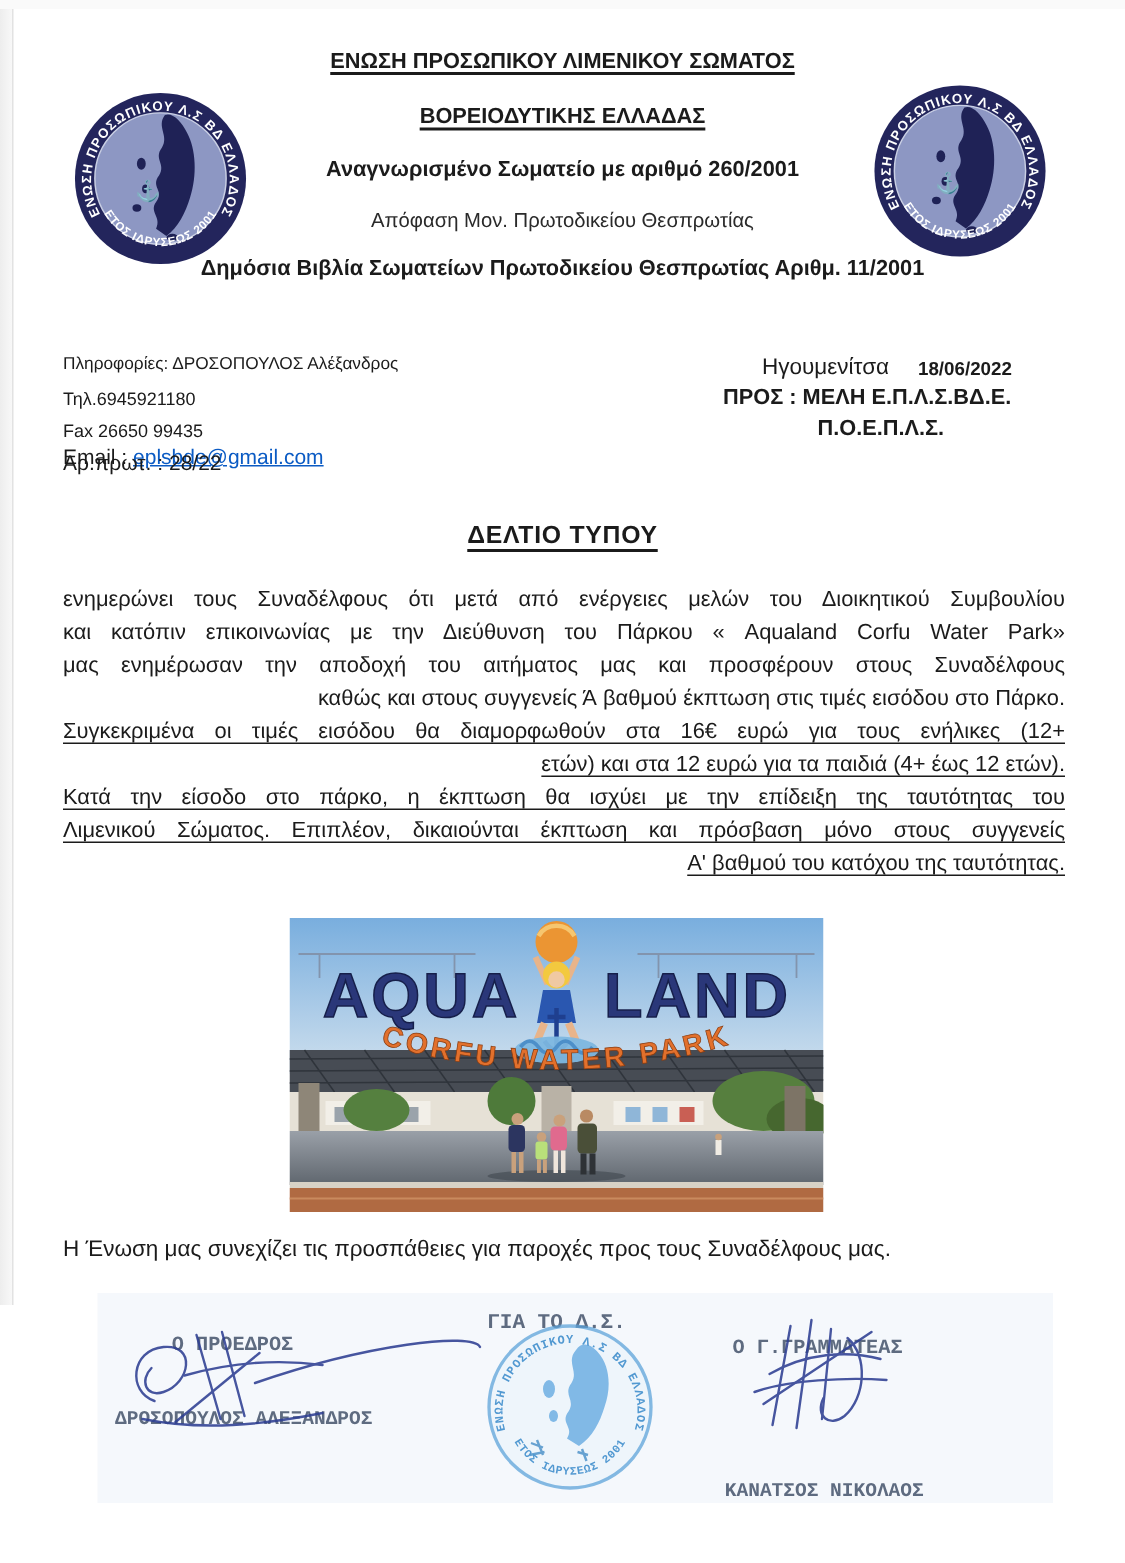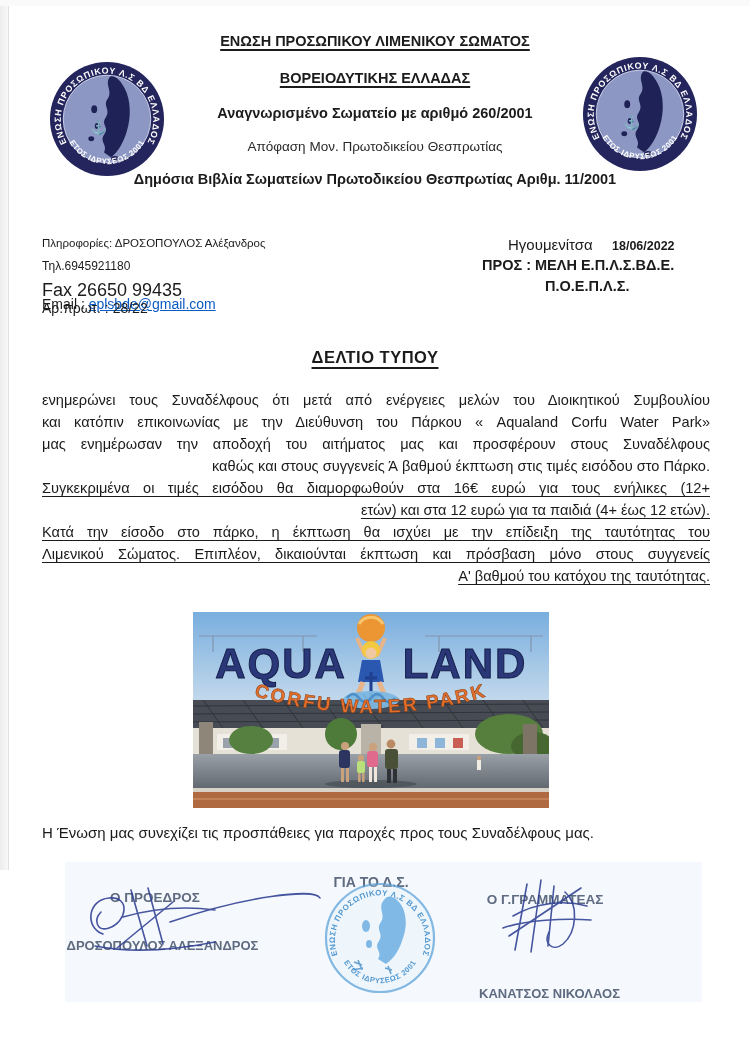--- a/index.html
+++ b/index.html
@@ -17,21 +17,21 @@
   .hdr-u{text-decoration:underline;text-underline-offset:3px;text-decoration-thickness:1.5px;}
   .hdr-r{font-size:13.5px;color:#2a2a2a;}
   .logo{position:absolute;width:118px;height:118px;}
   .logo.left{left:48px;top:60px;}
   .logo.right{left:581px;top:55px;}
 
   
   .c-line{position:absolute;left:42px;white-space:nowrap;}
   .c-info{top:237px;font-size:11.5px;}
   .c-tel{top:259px;font-size:12px;}
-  .c-fax{top:280px;font-size:18px;}
+  .c-fax{top:280px;font-size:12px;}
   .c-email{top:296px;font-size:14px;}
   .c-email a{color:#0b5bc4;text-decoration:underline;}
   .c-prot{top:300px;font-size:14px;}
   .r-city{position:absolute;left:508px;top:236px;font-size:15px;white-space:nowrap;}
   .r-date{position:absolute;left:612px;top:239px;font-size:12.5px;font-weight:600;white-space:nowrap;}
   .r-to1{position:absolute;left:482px;top:257px;font-size:14.5px;font-weight:bold;white-space:nowrap;}
   .r-to2{position:absolute;left:545px;top:278px;font-size:14.5px;font-weight:bold;white-space:nowrap;}
 
   
   .title{position:absolute;left:0;top:348px;width:750px;text-align:center;
@@ -41,21 +41,21 @@
   .bl{height:22px;}
   .j{text-align:justify;text-align-last:justify;}
   .l{text-align:right;}
   .u{text-decoration:underline;text-underline-offset:3px;text-decoration-thickness:1.2px;}
 
   
   .photo{position:absolute;left:193px;top:612px;width:356px;height:196px;}
   .closing{position:absolute;left:42px;top:824px;width:690px;font-size:15px;}
 
   
-  .sig{position:absolute;left:65px;top:862px;width:637px;height:140px;background:#f5f8fc;}
+  .sig{position:absolute;left:65px;top:862px;width:637px;height:140px;background:#f5f8fc;font-family:Liberation Mono, monospace;}
   .sig .lbl{position:absolute;font-weight:bold;color:#5e6b80;white-space:nowrap;text-align:center;}
   .sig-for{left:236px;top:12px;width:140px;font-size:14px;}
   .sig-pt{left:25px;top:28px;width:130px;font-size:13.5px;}
   .sig-pn{left:0px;top:76px;width:195px;font-size:13px;}
   .sig-st{left:400px;top:30px;width:160px;font-size:13.5px;}
   .sig-sn{left:392px;top:76px;width:185px;font-size:13px;margin-top:48px;}
   .stamp{position:absolute;left:257px;top:18px;width:116px;height:116px;opacity:.9;}
   .ink{position:absolute;left:0;top:0;width:637px;height:140px;}
 </style>
 </head>

